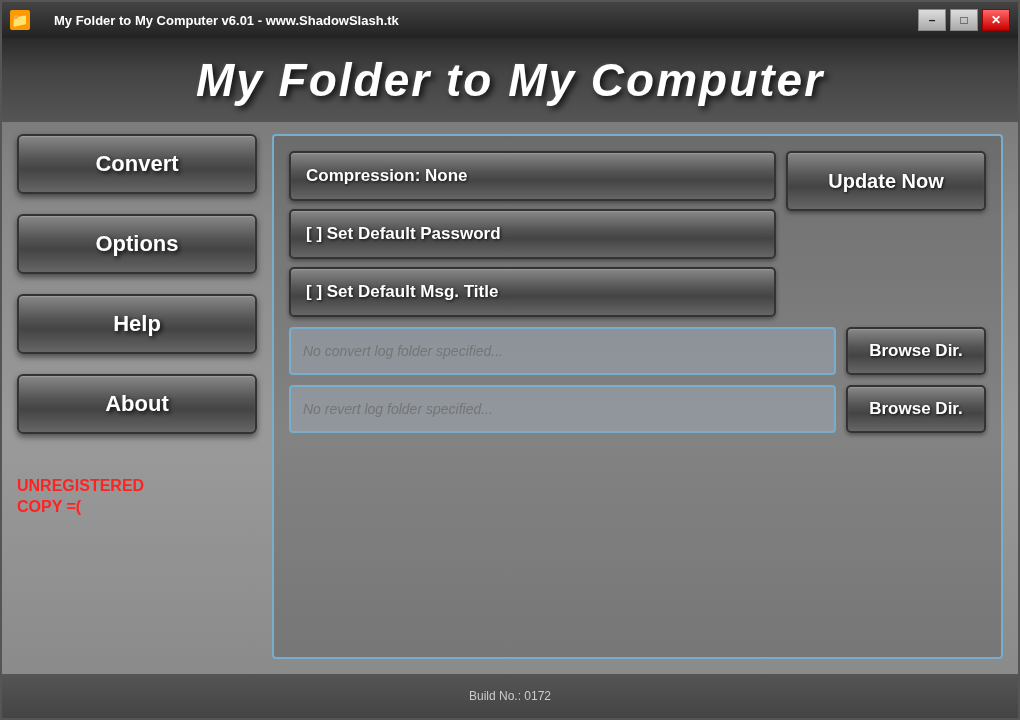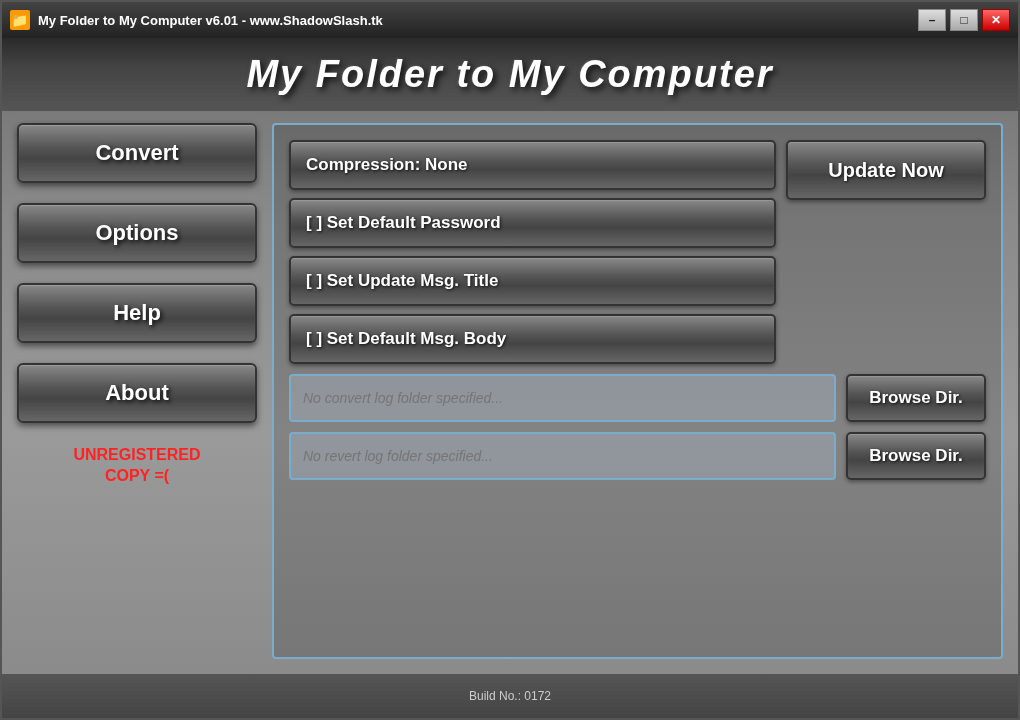--- a/index.html
+++ b/index.html
@@ -40,20 +40,21 @@
       align-items: center;
       justify-content: center;
       font-size: 12px;
     }
 
     .title-bar-text {
       color: white;
       font-size: 13px;
       font-weight: bold;
       flex: 1;
+      margin-left: 16px;
     }
 
     .title-bar-buttons {
       display: flex;
       gap: 4px;
     }
 
     .tb-btn {
       width: 28px;
       height: 22px;
@@ -76,21 +77,21 @@
 
     .app-title-area {
       background: linear-gradient(180deg, #2a2a2a 0%, #444 40%, #555 100%);
       padding: 15px 20px;
       text-align: center;
       flex-shrink: 0;
     }
 
     .app-title {
       font-family: 'Arial Black', Impact, sans-serif;
-      font-size: 38px;
+      font-size: 46px;
       font-weight: 900;
       color: white;
       text-shadow: 3px 3px 6px rgba(0,0,0,0.8), -1px -1px 2px rgba(255,255,255,0.1);
       letter-spacing: 2px;
       font-style: italic;
     }
 
     .main-content {
       display: flex;
       flex: 1;
@@ -118,22 +119,22 @@
       font-family: 'Arial Black', Arial, sans-serif;
       cursor: pointer;
       text-shadow: 2px 2px 4px rgba(0,0,0,0.8);
       box-shadow: inset 0 1px 1px rgba(255,255,255,0.2), 0 3px 6px rgba(0,0,0,0.5);
     }
 
     .unregistered {
       color: #ff2222;
       font-size: 16px;
       font-weight: bold;
-      text-align: center;
-      margin-top: 2px;
+      text-align: left;
+      margin-top: 22px;
       line-height: 1.3;
     }
 
     .right-panel {
       flex: 1;
       background: rgba(0,0,0,0.15);
       border: 2px solid #7aadcc;
       border-radius: 4px;
       padding: 15px;
       display: flex;
@@ -270,22 +271,21 @@
         <div>COPY =(</div>
       </div>
     </div>
 
     <div class="right-panel">
 
       <div class="top-section">
         <div class="options-col">
           <button class="option-btn">Compression: None</button>
           <button class="option-btn">[ ] Set Default Password</button>
-          <button class="option-btn">[ ] Set Update Msg. Title</button>
-          <button class="option-btn">[ ] Set Default Msg. Body</button>
+          <button class="option-btn">[ ] Set Default Msg. Title</button>
         </div>
         <button class="update-btn">Update Now</button>
       </div>
 
       <div class="browse-row">
         <input class="folder-input" type="text" placeholder="No convert log folder specified..." style="">
         <button class="browse-btn">Browse Dir.</button>
       </div>
 
       <div class="browse-row">

